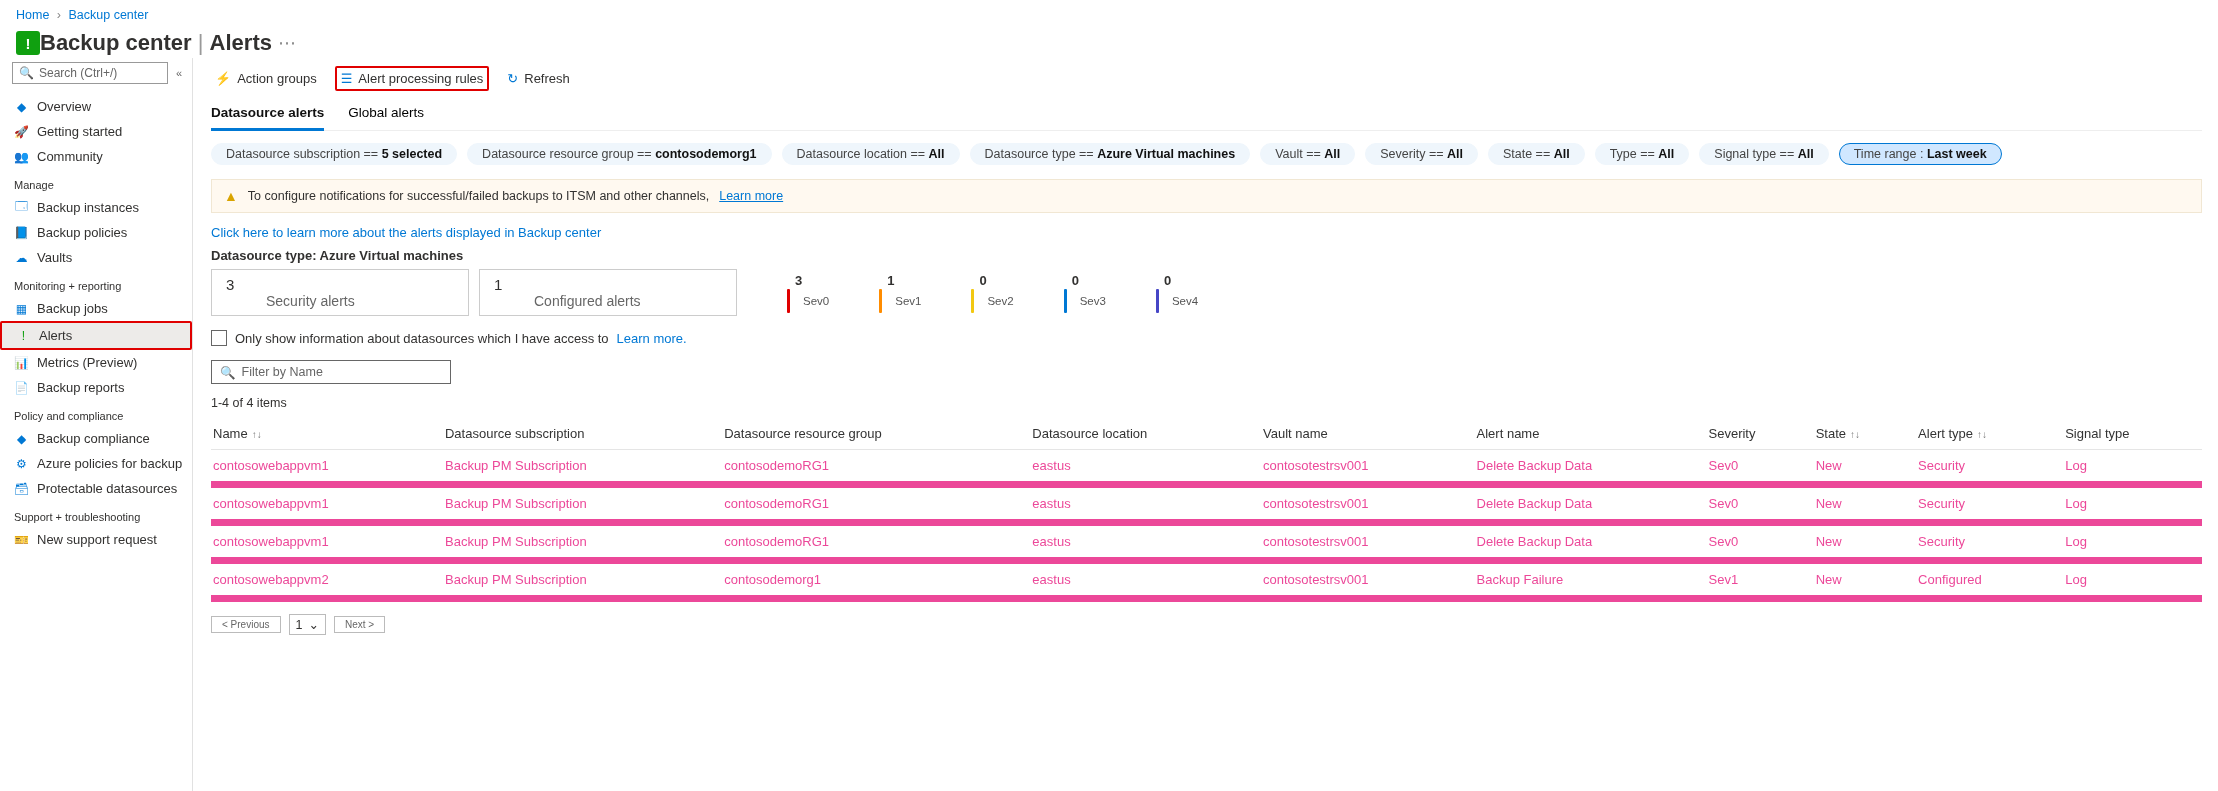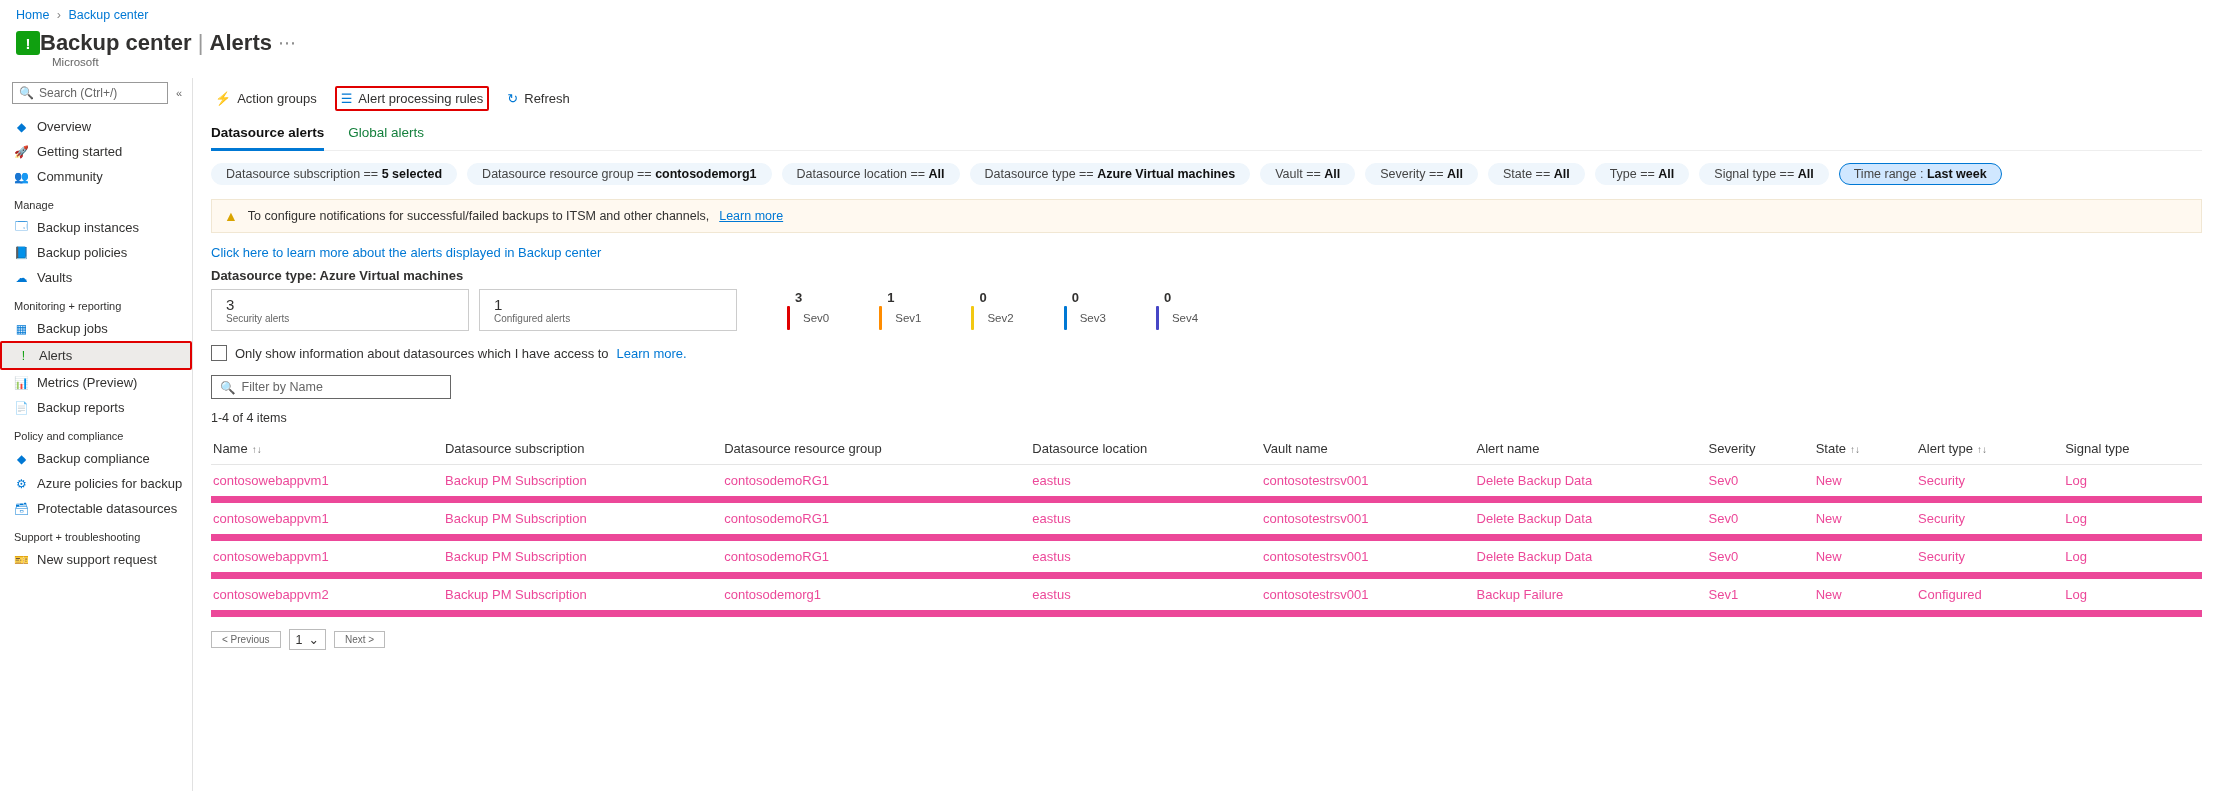--- a/index.html
+++ b/index.html
@@ -29,38 +29,38 @@
     .nav-section { padding: 10px 0 4px 14px; font-size: 11px; color: #323130; font-weight:400; }
     .highlight-red { border: 2px solid #e00000; border-radius:2px; }
     .highlight-red-sm { border: 2px solid #e00000; border-radius:2px; padding:0 3px;}
 
     .main { flex: 1; padding: 4px 16px 20px 18px; overflow-x:auto;}
     .toolbar { display: flex; align-items: center; gap: 14px; padding: 4px 0 10px; font-size: 13px; }
     .tool-btn { display: inline-flex; align-items: center; gap: 6px; cursor: pointer; padding:3px 4px;}
     .tool-icon{ color:#0078d4; font-size:13px; }
 
     .tabs { display: flex; gap: 24px; border-bottom: 1px solid #eee; margin-bottom: 12px; }
-    .tab { padding: 4px 0 8px; cursor: pointer; font-size: 13.5px; color: #15803d; }
+    .tab { padding: 4px 0 8px; cursor: pointer; font-size: 13.5px; color: #000000; }
     .tab.active { color: #111; font-weight: 600; border-bottom: 3px solid #0078d4; margin-bottom:-1px;}
 
     .pill-row { display: flex; flex-wrap: wrap; gap: 10px; margin-bottom: 14px; }
     .pill { background: #eff6fc; border: 1px solid #eff6fc; border-radius: 14px; padding: 3px 14px; font-size: 12.5px; color: #444; white-space:nowrap;}
     .pill b{ font-weight:600; color:#111;}
     .pill.selected { background: #d0e7ff; border-color:#0078d4; }
 
     .info-banner { background: #fff9f0; border: 1px solid #f1e7d3; padding: 8px 12px; display: flex; align-items: center; gap: 10px; margin-bottom: 12px; font-size:12.5px;}
     .warn-icon{ color:#d9a400; font-size:14px;}
 
     .learn-link{ margin-bottom:8px; display:block;}
     .dt-label{ font-weight:600; margin:8px 0 6px;}
 
     .stat-row { display: flex; align-items: stretch; gap: 10px; margin-bottom: 14px; }
     .stat-card { border: 1px solid #ccc; padding: 6px 14px 6px; min-width: 258px; }
     .stat-card .num { font-size: 15px; }
-    .stat-card .lbl { font-size: 10px; color: #666; }
+    .stat-card .lbl { font-size: 14px; color: #666; margin-left: 40px; }
     .sev-row { display: flex; gap: 50px; align-items:center; margin-left:40px;}
     .sev-item { display: flex; flex-direction:column; gap: 1px; }
     .sev-item .bar { width: 3px; height: 24px; border-radius:1px;}
     .sev-item .cnt { font-weight:600; font-size:13px;}
     .sev-item .nm { font-size: 11.5px; color: #555; margin-left:8px;}
 
     .chk-row{ display:flex; align-items:center; gap:8px; margin:4px 0 14px; font-size:13px;}
     .chkbox{ width:16px; height:16px; border:1px solid #666; background:#fff; cursor:pointer;}
 
     .filter-input{ border:1px solid #666; height:24px; width:240px; display:flex; align-items:center; padding:0 8px; gap:6px; color:#666; font-size:12.5px; margin-bottom:12px;}
@@ -89,21 +89,20 @@
     <div class="res-icon"></div>
     <div>
       <span class="title">
         <span>Backup center</span>
         <span class="sep2"> | </span>
         <span>Alerts</span>
       </span>
     </div>
     <span class="ellipsis">⋯</span>
   </div>
-  <div class="subtitle-wrap">Microsoft</div>
 
   <div class="body-row">
     <div class="sidebar">
       <div class="search-row">
         <div class="search-box">
           <span>🔍</span>
           <span>Search (Ctrl+/)</span>
         </div>
         <span class="chev-left">«</span>
       </div>

